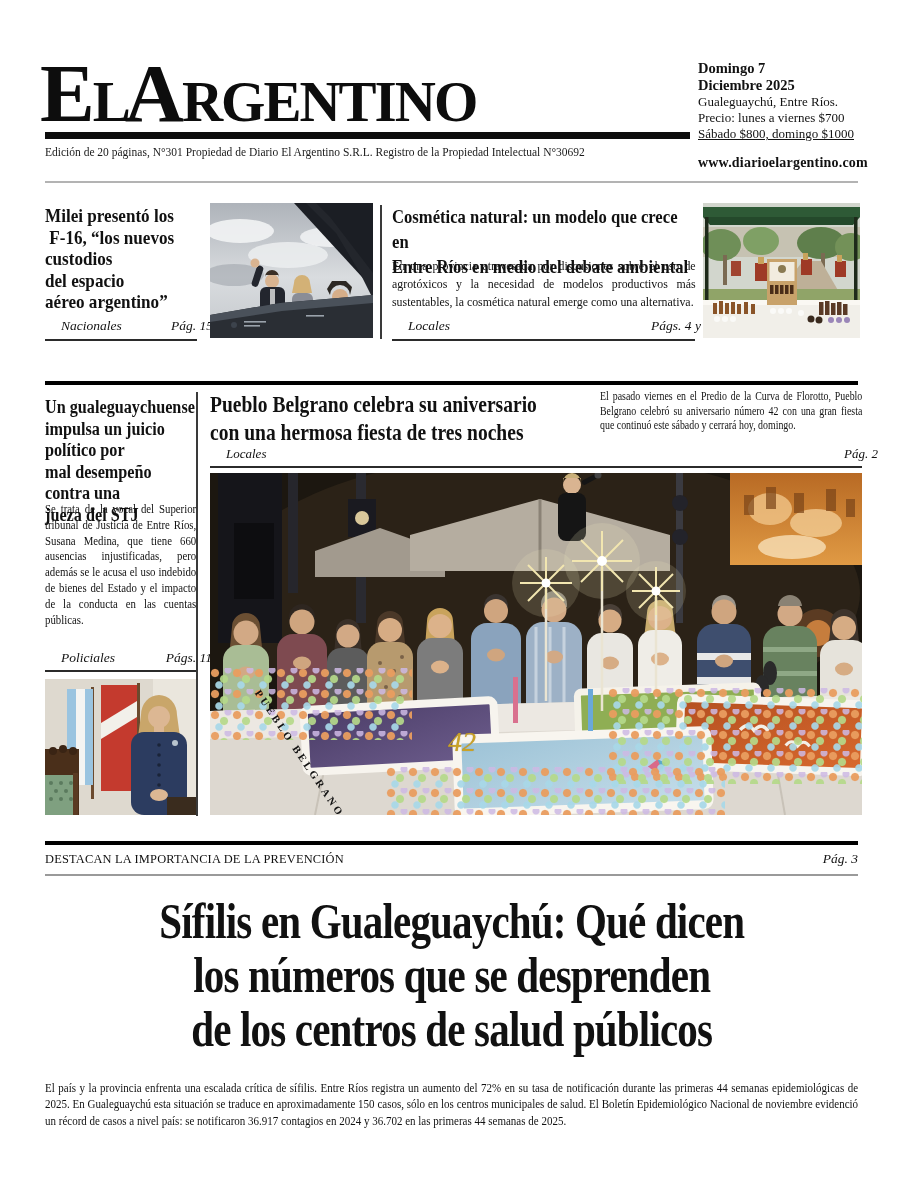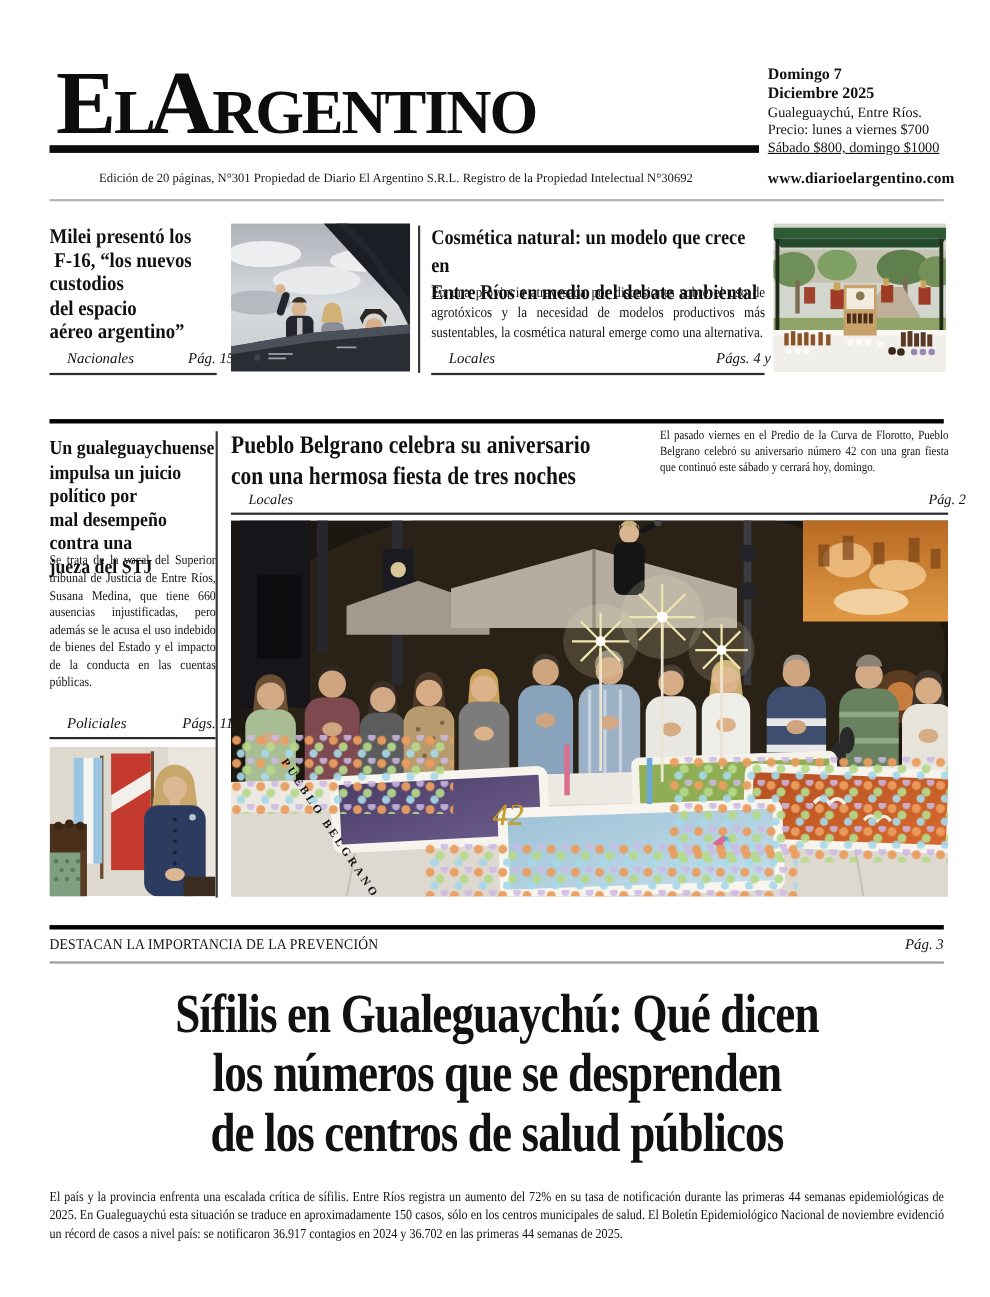--- a/index.html
+++ b/index.html
@@ -1,23 +1,23 @@
 <!DOCTYPE html>
 <html><head>
 <meta charset="utf-8">
 <style>
   html,body{margin:0;padding:0;background:#e8e8e8;}
   #page{position:relative;width:900px;height:1179px;background:#ffffff;margin:0 auto;
         font-family:"Liberation Serif","DejaVu Serif",serif;color:#111;overflow:hidden;}
   .abs{position:absolute;}
   
-  [data-name="masthead-logo"]{left:51px;top:54px;width:650px;font-size:82px;line-height:80px;
+  [data-name="masthead-logo"]{left:40px;top:54px;width:650px;font-size:82px;line-height:80px;
      font-weight:bold;font-variant:small-caps;letter-spacing:-2px;word-spacing:-18px;color:#0d0d0d;white-space:nowrap;}
   [data-name="logo-underline"]{left:45px;top:132px;width:645px;height:7px;background:#0d0d0d;}
-  [data-name="edition-line"]{left:45px;top:156px;width:630px;font-size:11.5px;color:#1a1a1a;text-align:center;}
+  [data-name="edition-line"]{left:45px;top:146px;width:630px;font-size:11.5px;color:#1a1a1a;}
   [data-name="masthead-info"]{left:698px;top:60px;width:164px;font-size:13px;line-height:16px;}
   [data-name="issue-day"],[data-name="issue-month-year"]{font-weight:bold;font-size:14.5px;line-height:17px;}
   [data-name="issue-location"]{margin-bottom:0;}
   [data-name="price-line-2"]{margin-bottom:13px;text-decoration:underline;}
   [data-name="website-url"]{font-weight:bold;font-size:14px;letter-spacing:.2px;}
   [data-name="masthead-rule"]{left:45px;top:181px;width:813px;height:2px;background:#b3b3b3;}
   
   .headline{font-weight:bold;white-space:pre-wrap;transform-origin:0 0;}
   .bodytext{text-align:justify;transform-origin:0 0;}
   .footrow{display:flex;justify-content:space-between;font-style:italic;font-size:13.5px;margin-left:16px;}

